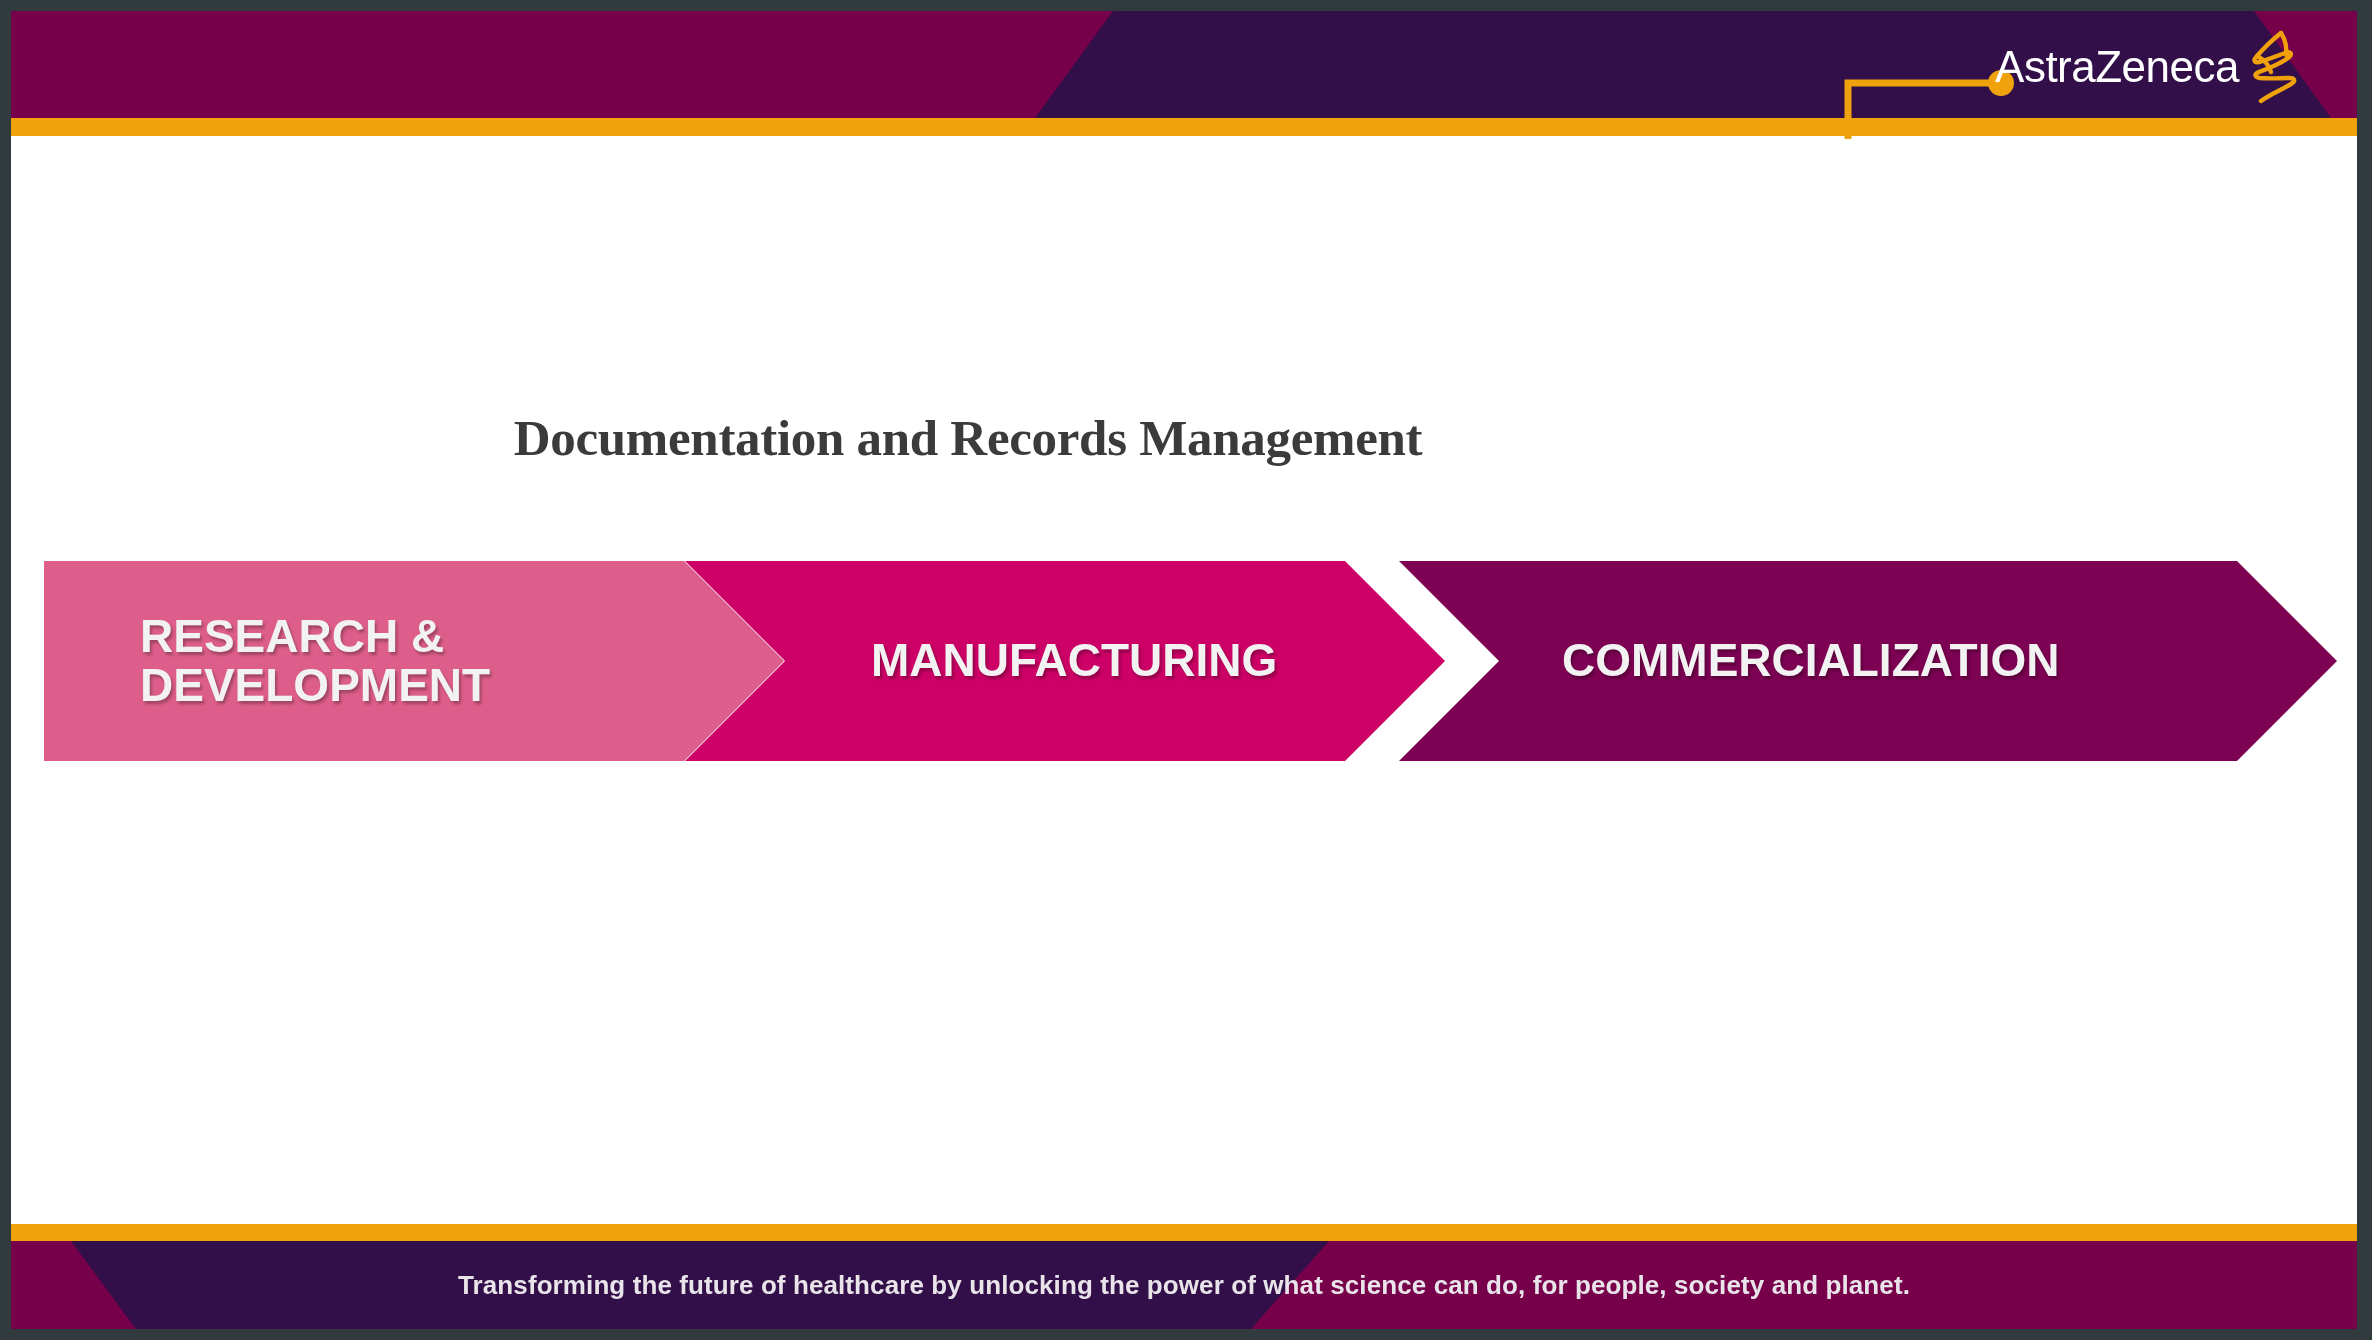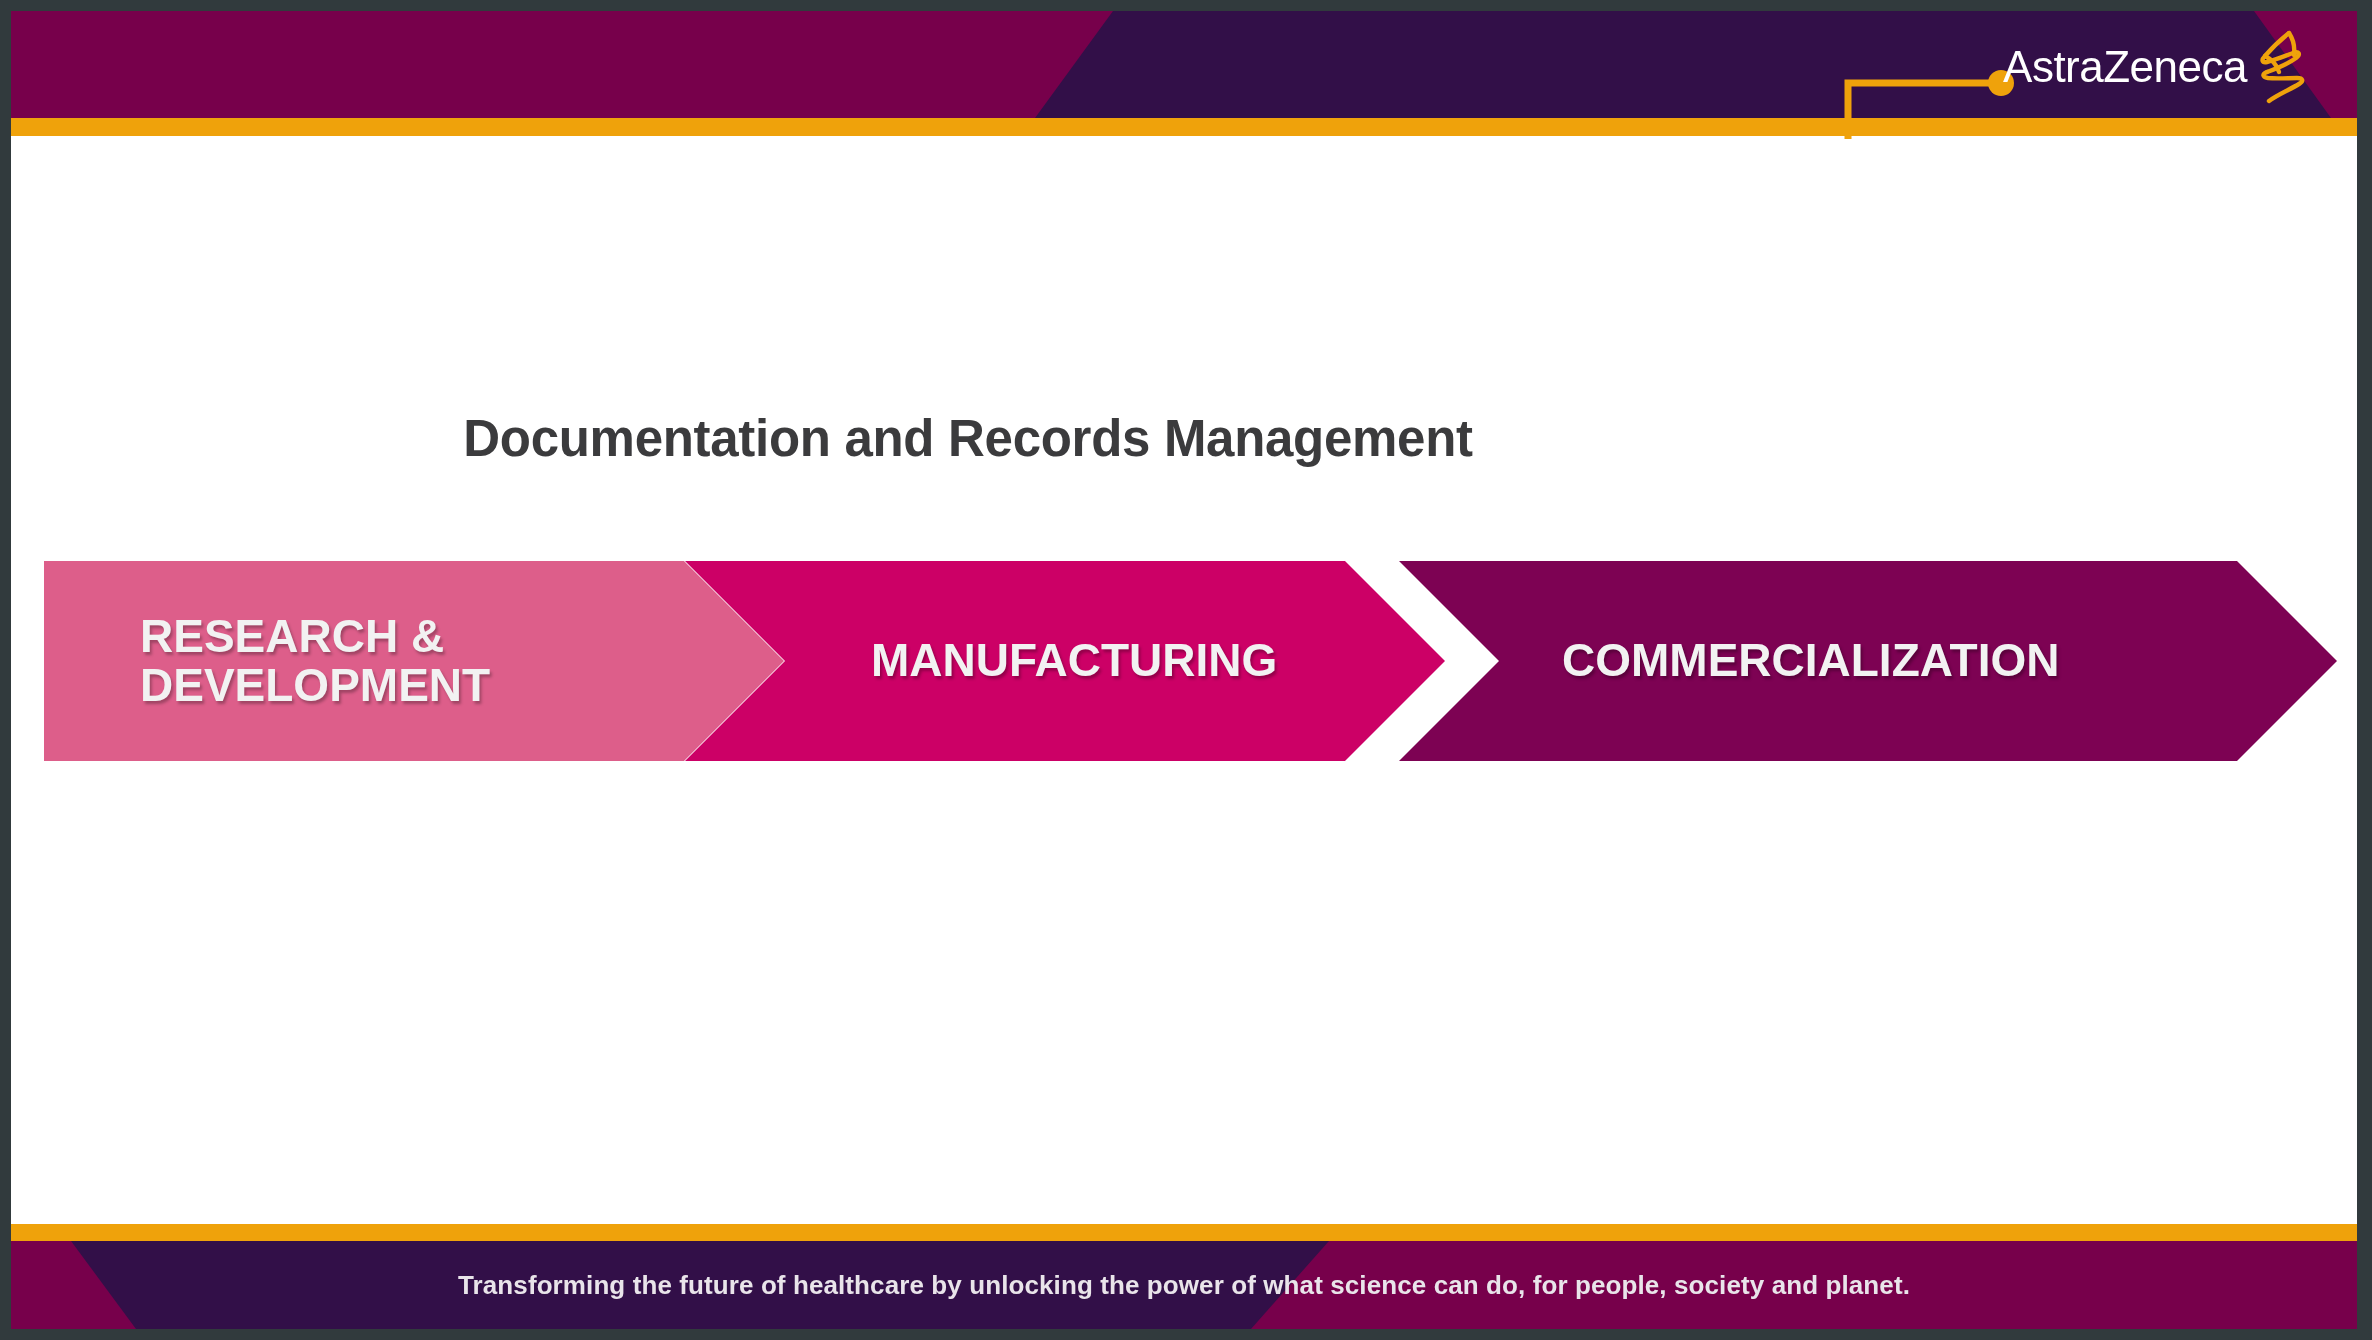--- a/index.html
+++ b/index.html
@@ -68,21 +68,21 @@
     left: 0;
     top: 107px;
     width: 2346px;
     height: 18px;
     background: #efa20b;
   }
 
   
   #logo-block {
     position: absolute;
-    right: 46px;
+    right: 54px;
     top: 16px;
     height: 80px;
     display: flex;
     align-items: center;
   }
   #logo-wordmark {
     color: #ffffff;
     font-size: 44px;
     font-weight: 400;
     letter-spacing: -0.5px;
@@ -110,21 +110,21 @@
   #title {
     position: absolute;
     left: 0;
     top: 398px;
     width: 1914px;
     text-align: center;
     color: #3b3b3d;
     font-size: 51px;
     font-weight: bold;
     letter-spacing: -0.3px;
-    font-family: Liberation Sans, sans-serif;
+    font-family: Liberation Serif, serif;
   }
 
   
   #chevron-band {
     position: absolute;
     left: 20px;
     top: 550px;
     width: 2306px;
     height: 200px;
   }

